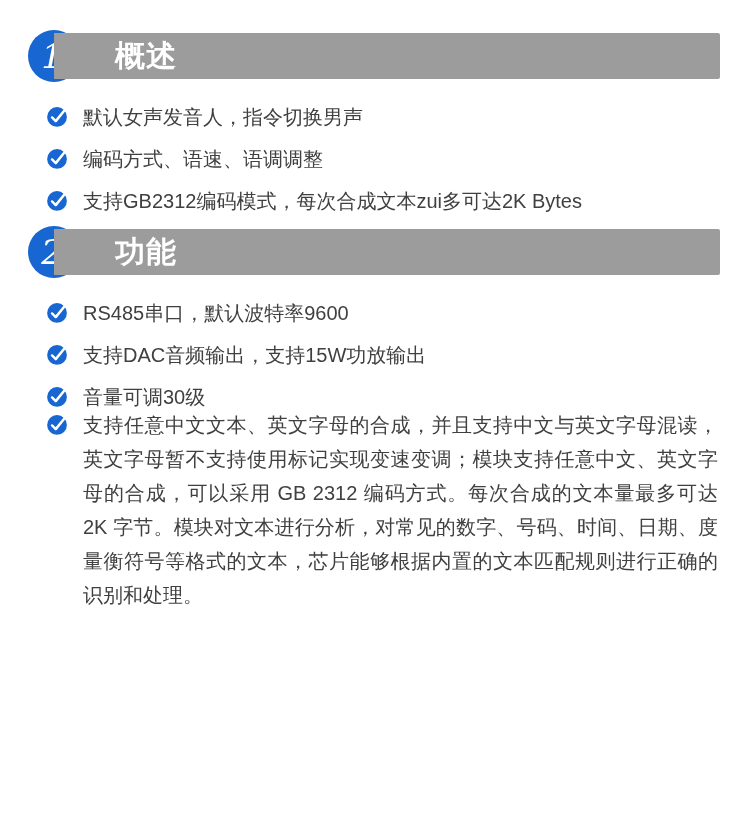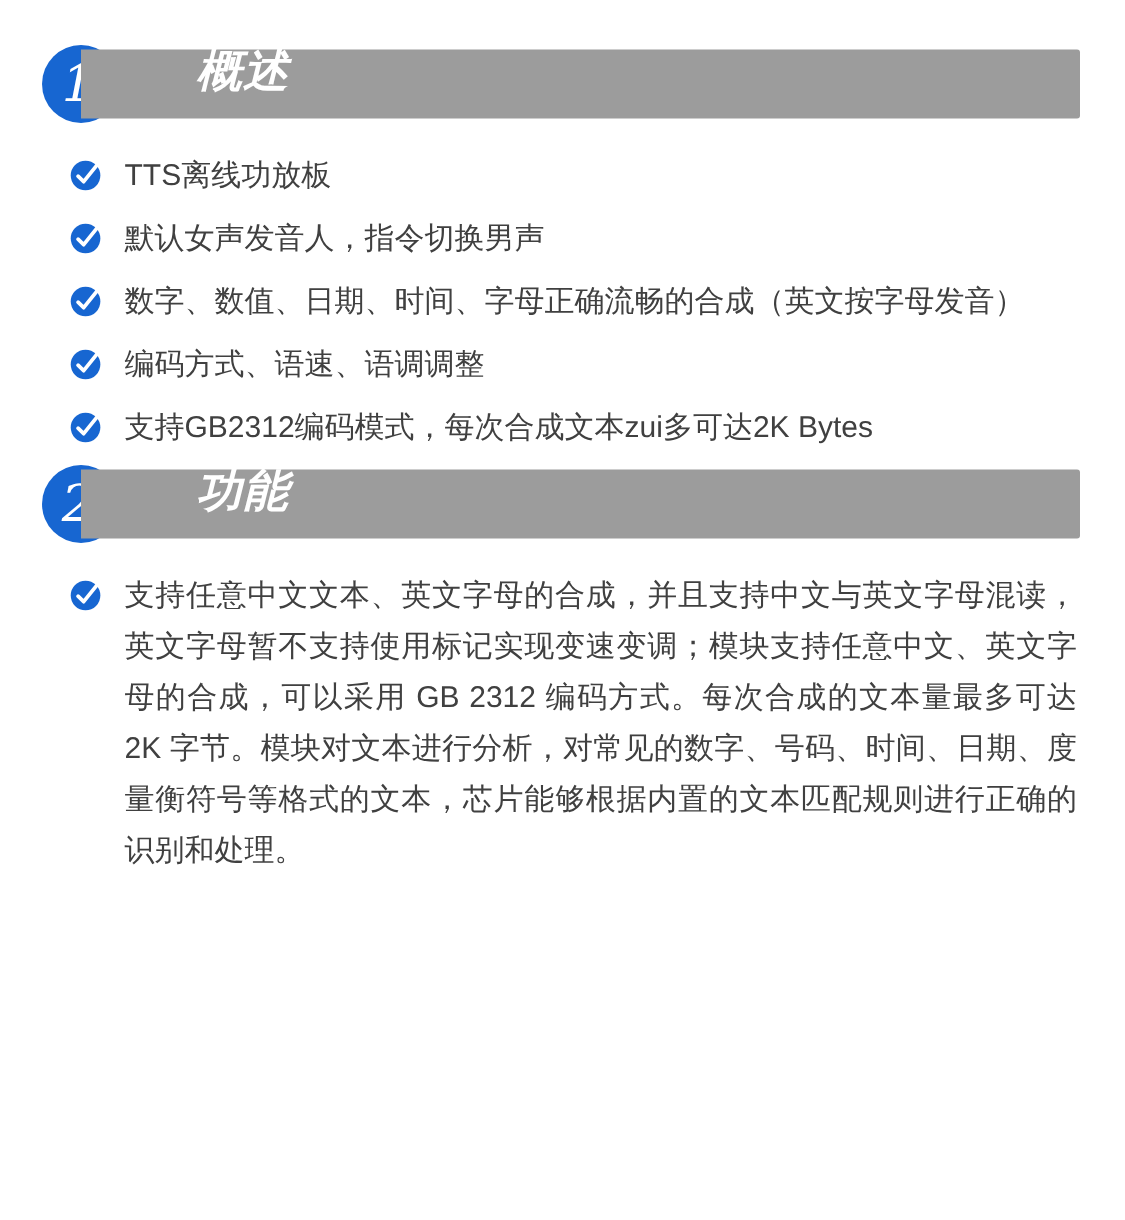--- a/index.html
+++ b/index.html
@@ -16,24 +16,23 @@
   .section-header {
     position: relative;
     height: 52px;
     margin: 0 30px 0 28px;
   }
   .header-bar {
     position: absolute;
     left: 26px; right: 0; top: 3px; bottom: 3px;
     background: var(--bar, #9c9c9c);
     display: flex;
-    align-items: flex-start;
-    padding-left: 77px;
+    align-items: center;
+    padding-left: 61px;
     border-radius: 0 2px 2px 0;
-    font-style: italic;
   }
   .header-title {
     margin: 0;
     color: #ffffff;
     font-size: 30px;
     font-weight: bold;
     letter-spacing: 1px;
     line-height: 1;
   }
   .badge {
@@ -96,50 +95,32 @@
   <section class="section">
     <header class="section-header">
       <div class="badge">
         <span class="badge-num">1</span>
       </div>
       <div class="header-bar">
         <h2 class="header-title">概述</h2>
       </div>
     </header>
     <ul class="item-list">
-  <li class="item">
-    <span class="check-icon">
-      <svg viewBox="0 0 24 24" width="23" height="23" aria-hidden="true">
-        <circle class="check-bg" cx="11.5" cy="12.5" r="10.3"></circle>
-        <path class="check-mark" d="M6.3 13 L10.2 16.8 L20 4.6"></path>
-      </svg>
-    </span>
-    <span class="item-text">TTS离线功放板</span>
-  </li>
 
 
   <li class="item">
     <span class="check-icon">
       <svg viewBox="0 0 24 24" width="23" height="23" aria-hidden="true">
         <circle class="check-bg" cx="11.5" cy="12.5" r="10.3"></circle>
         <path class="check-mark" d="M6.3 13 L10.2 16.8 L20 4.6"></path>
       </svg>
     </span>
     <span class="item-text">默认女声发音人，指令切换男声</span>
   </li>
 
-  <li class="item">
-    <span class="check-icon">
-      <svg viewBox="0 0 24 24" width="23" height="23" aria-hidden="true">
-        <circle class="check-bg" cx="11.5" cy="12.5" r="10.3"></circle>
-        <path class="check-mark" d="M6.3 13 L10.2 16.8 L20 4.6"></path>
-      </svg>
-    </span>
-    <span class="item-text">数字、数值、日期、时间、字母正确流畅的合成（英文按字母发音）</span>
-  </li>
 
 
   <li class="item">
     <span class="check-icon">
       <svg viewBox="0 0 24 24" width="23" height="23" aria-hidden="true">
         <circle class="check-bg" cx="11.5" cy="12.5" r="10.3"></circle>
         <path class="check-mark" d="M6.3 13 L10.2 16.8 L20 4.6"></path>
       </svg>
     </span>
     <span class="item-text">编码方式、语速、语调调整</span>
@@ -161,22 +142,49 @@
   <section class="section">
     <header class="section-header">
       <div class="badge">
         <span class="badge-num">2</span>
       </div>
       <div class="header-bar">
         <h2 class="header-title">功能</h2>
       </div>
     </header>
     <ul class="item-list">
+  <li class="item">
+    <span class="check-icon">
+      <svg viewBox="0 0 24 24" width="23" height="23" aria-hidden="true">
+        <circle class="check-bg" cx="11.5" cy="12.5" r="10.3"></circle>
+        <path class="check-mark" d="M6.3 13 L10.2 16.8 L20 4.6"></path>
+      </svg>
+    </span>
+    <span class="item-text">RS485串口，默认波特率9600</span>
+  </li>
 
+  <li class="item">
+    <span class="check-icon">
+      <svg viewBox="0 0 24 24" width="23" height="23" aria-hidden="true">
+        <circle class="check-bg" cx="11.5" cy="12.5" r="10.3"></circle>
+        <path class="check-mark" d="M6.3 13 L10.2 16.8 L20 4.6"></path>
+      </svg>
+    </span>
+    <span class="item-text">支持DAC音频输出，支持15W功放输出</span>
+  </li>
 
+  <li class="item">
+    <span class="check-icon">
+      <svg viewBox="0 0 24 24" width="23" height="23" aria-hidden="true">
+        <circle class="check-bg" cx="11.5" cy="12.5" r="10.3"></circle>
+        <path class="check-mark" d="M6.3 13 L10.2 16.8 L20 4.6"></path>
+      </svg>
+    </span>
+    <span class="item-text">音量可调30级</span>
+  </li>
 
   <li class="item">
     <span class="check-icon">
       <svg viewBox="0 0 24 24" width="23" height="23" aria-hidden="true">
         <circle class="check-bg" cx="11.5" cy="12.5" r="10.3"></circle>
         <path class="check-mark" d="M6.3 13 L10.2 16.8 L20 4.6"></path>
       </svg>
     </span>
     <span class="item-text">支持任意中文文本、英文字母的合成，并且支持中文与英文字母混读，英文字母暂不支持使用标记实现变速变调；模块支持任意中文、英文字母的合成，可以采用 GB 2312 编码方式。每次合成的文本量最多可达 2K 字节。模块对文本进行分析，对常见的数字、号码、时间、日期、度量衡符号等格式的文本，芯片能够根据内置的文本匹配规则进行正确的识别和处理。</span>
   </li>

